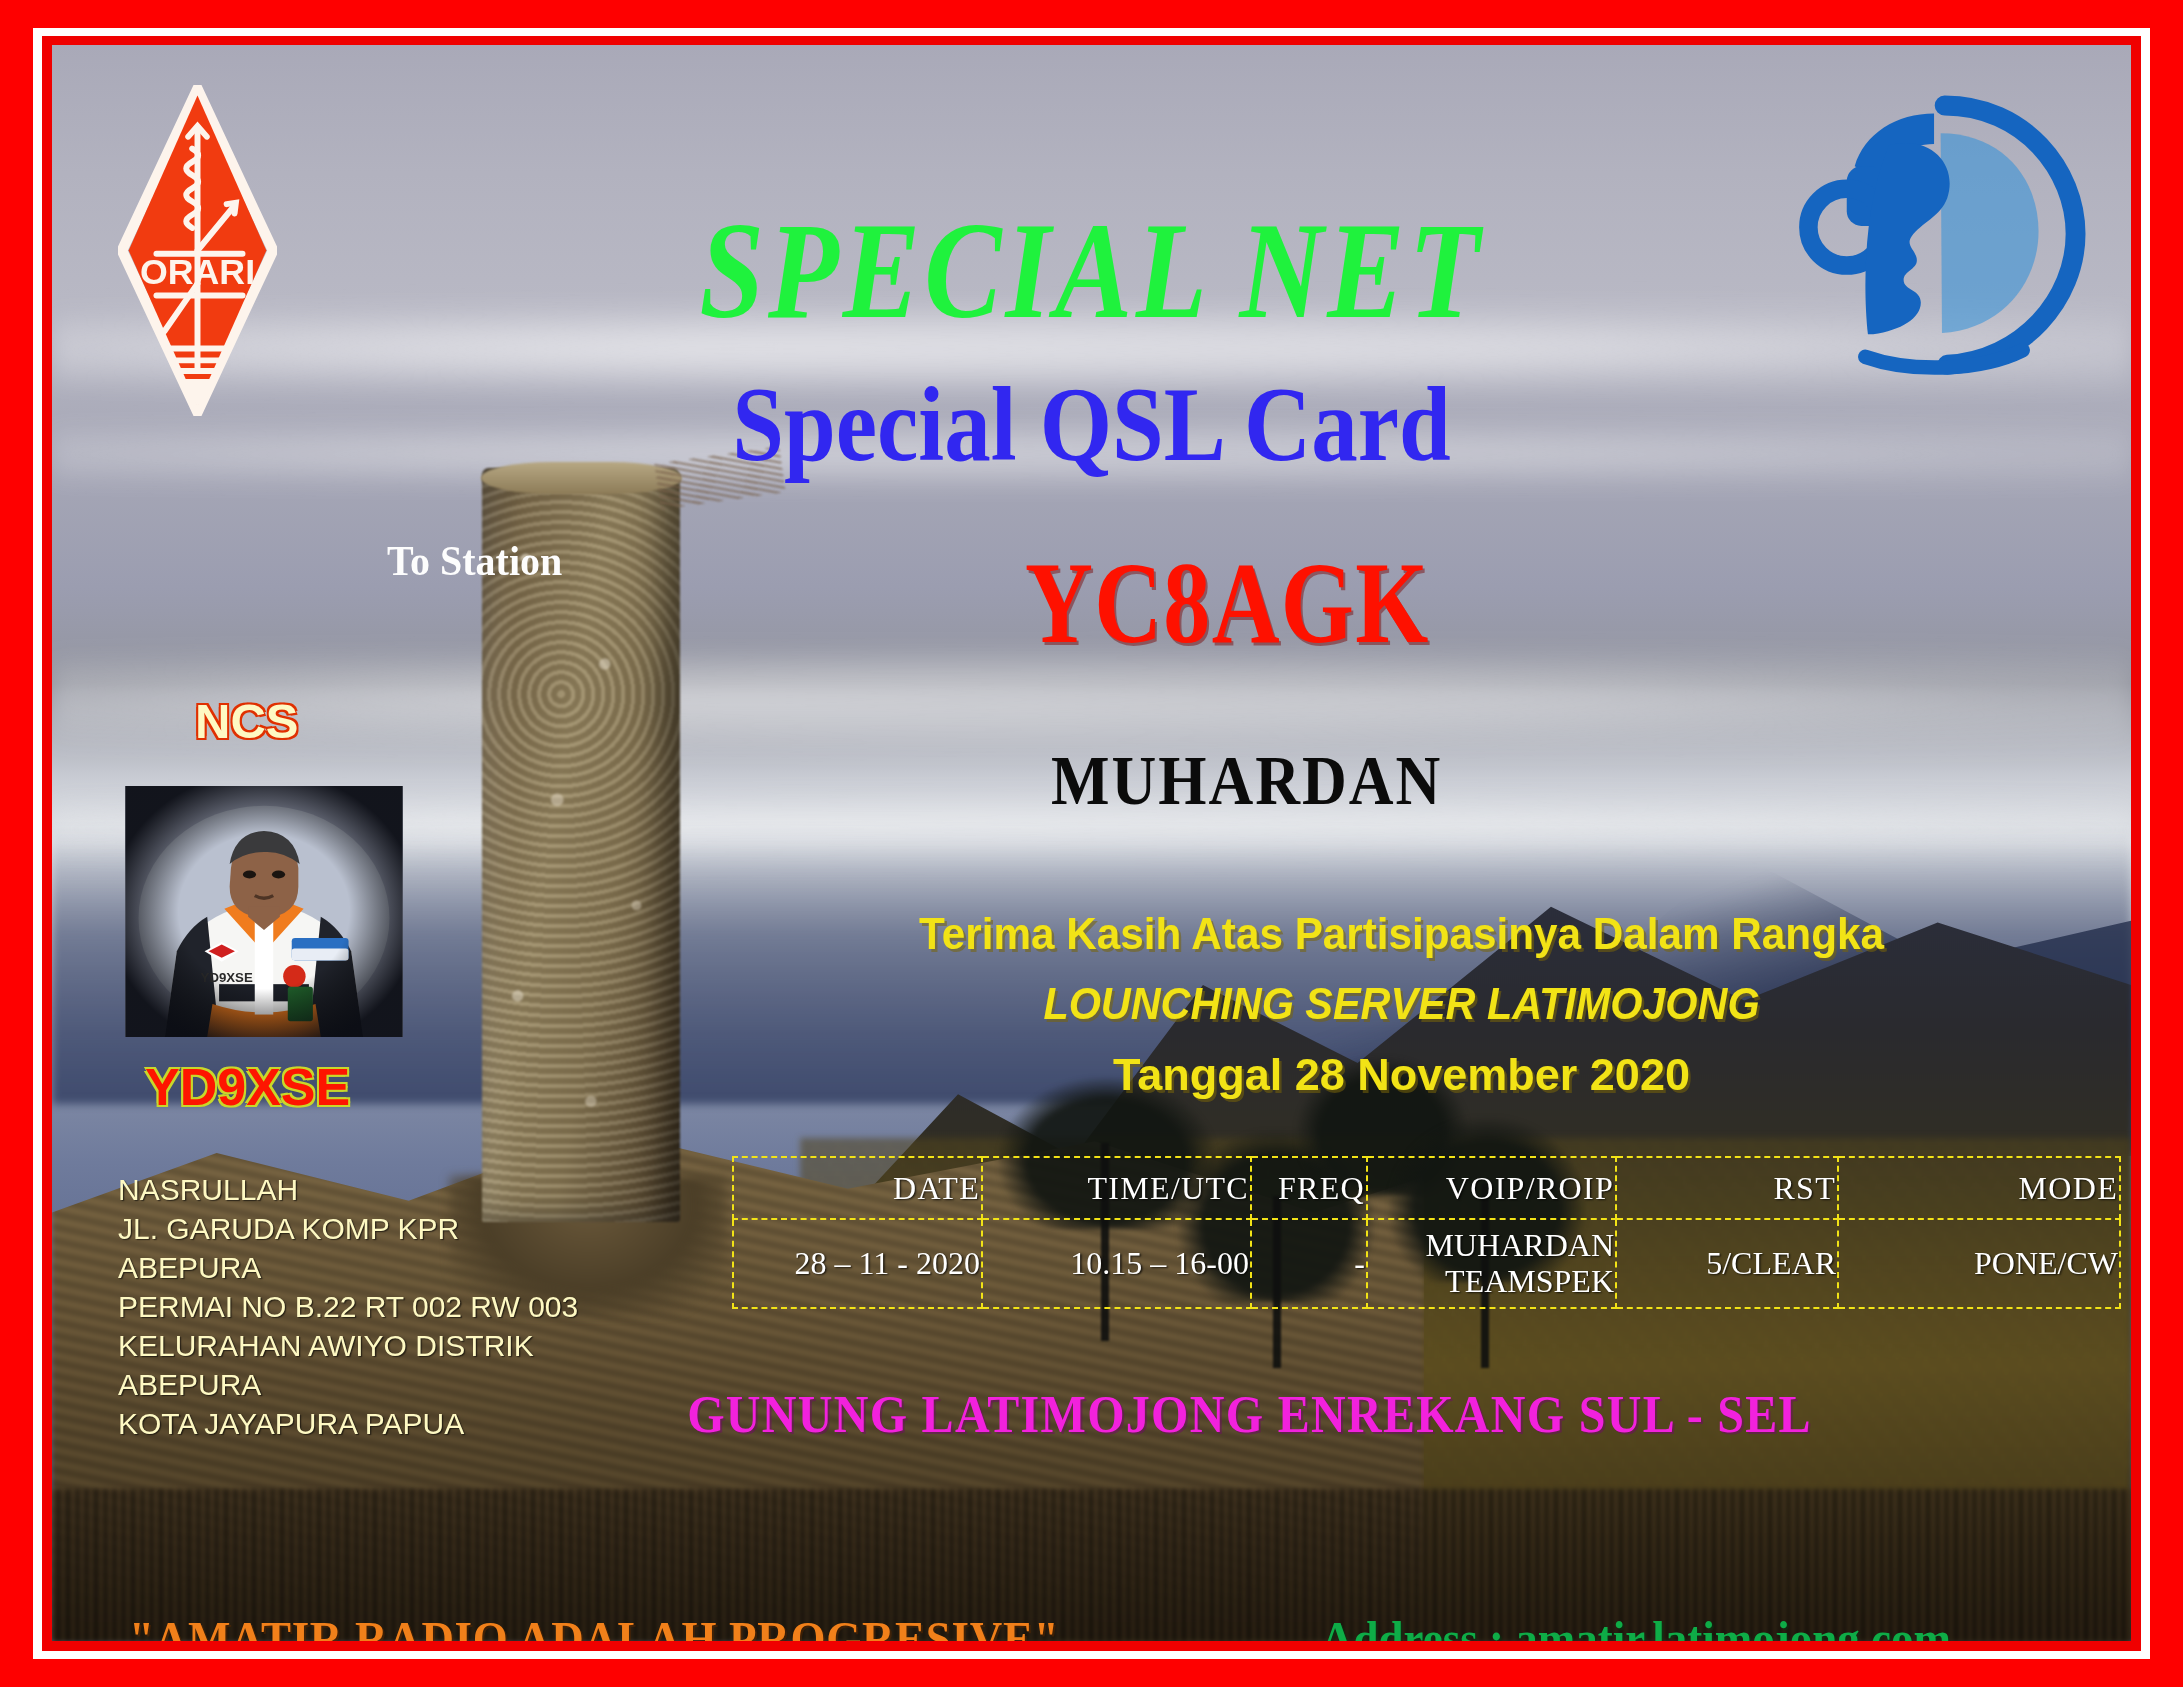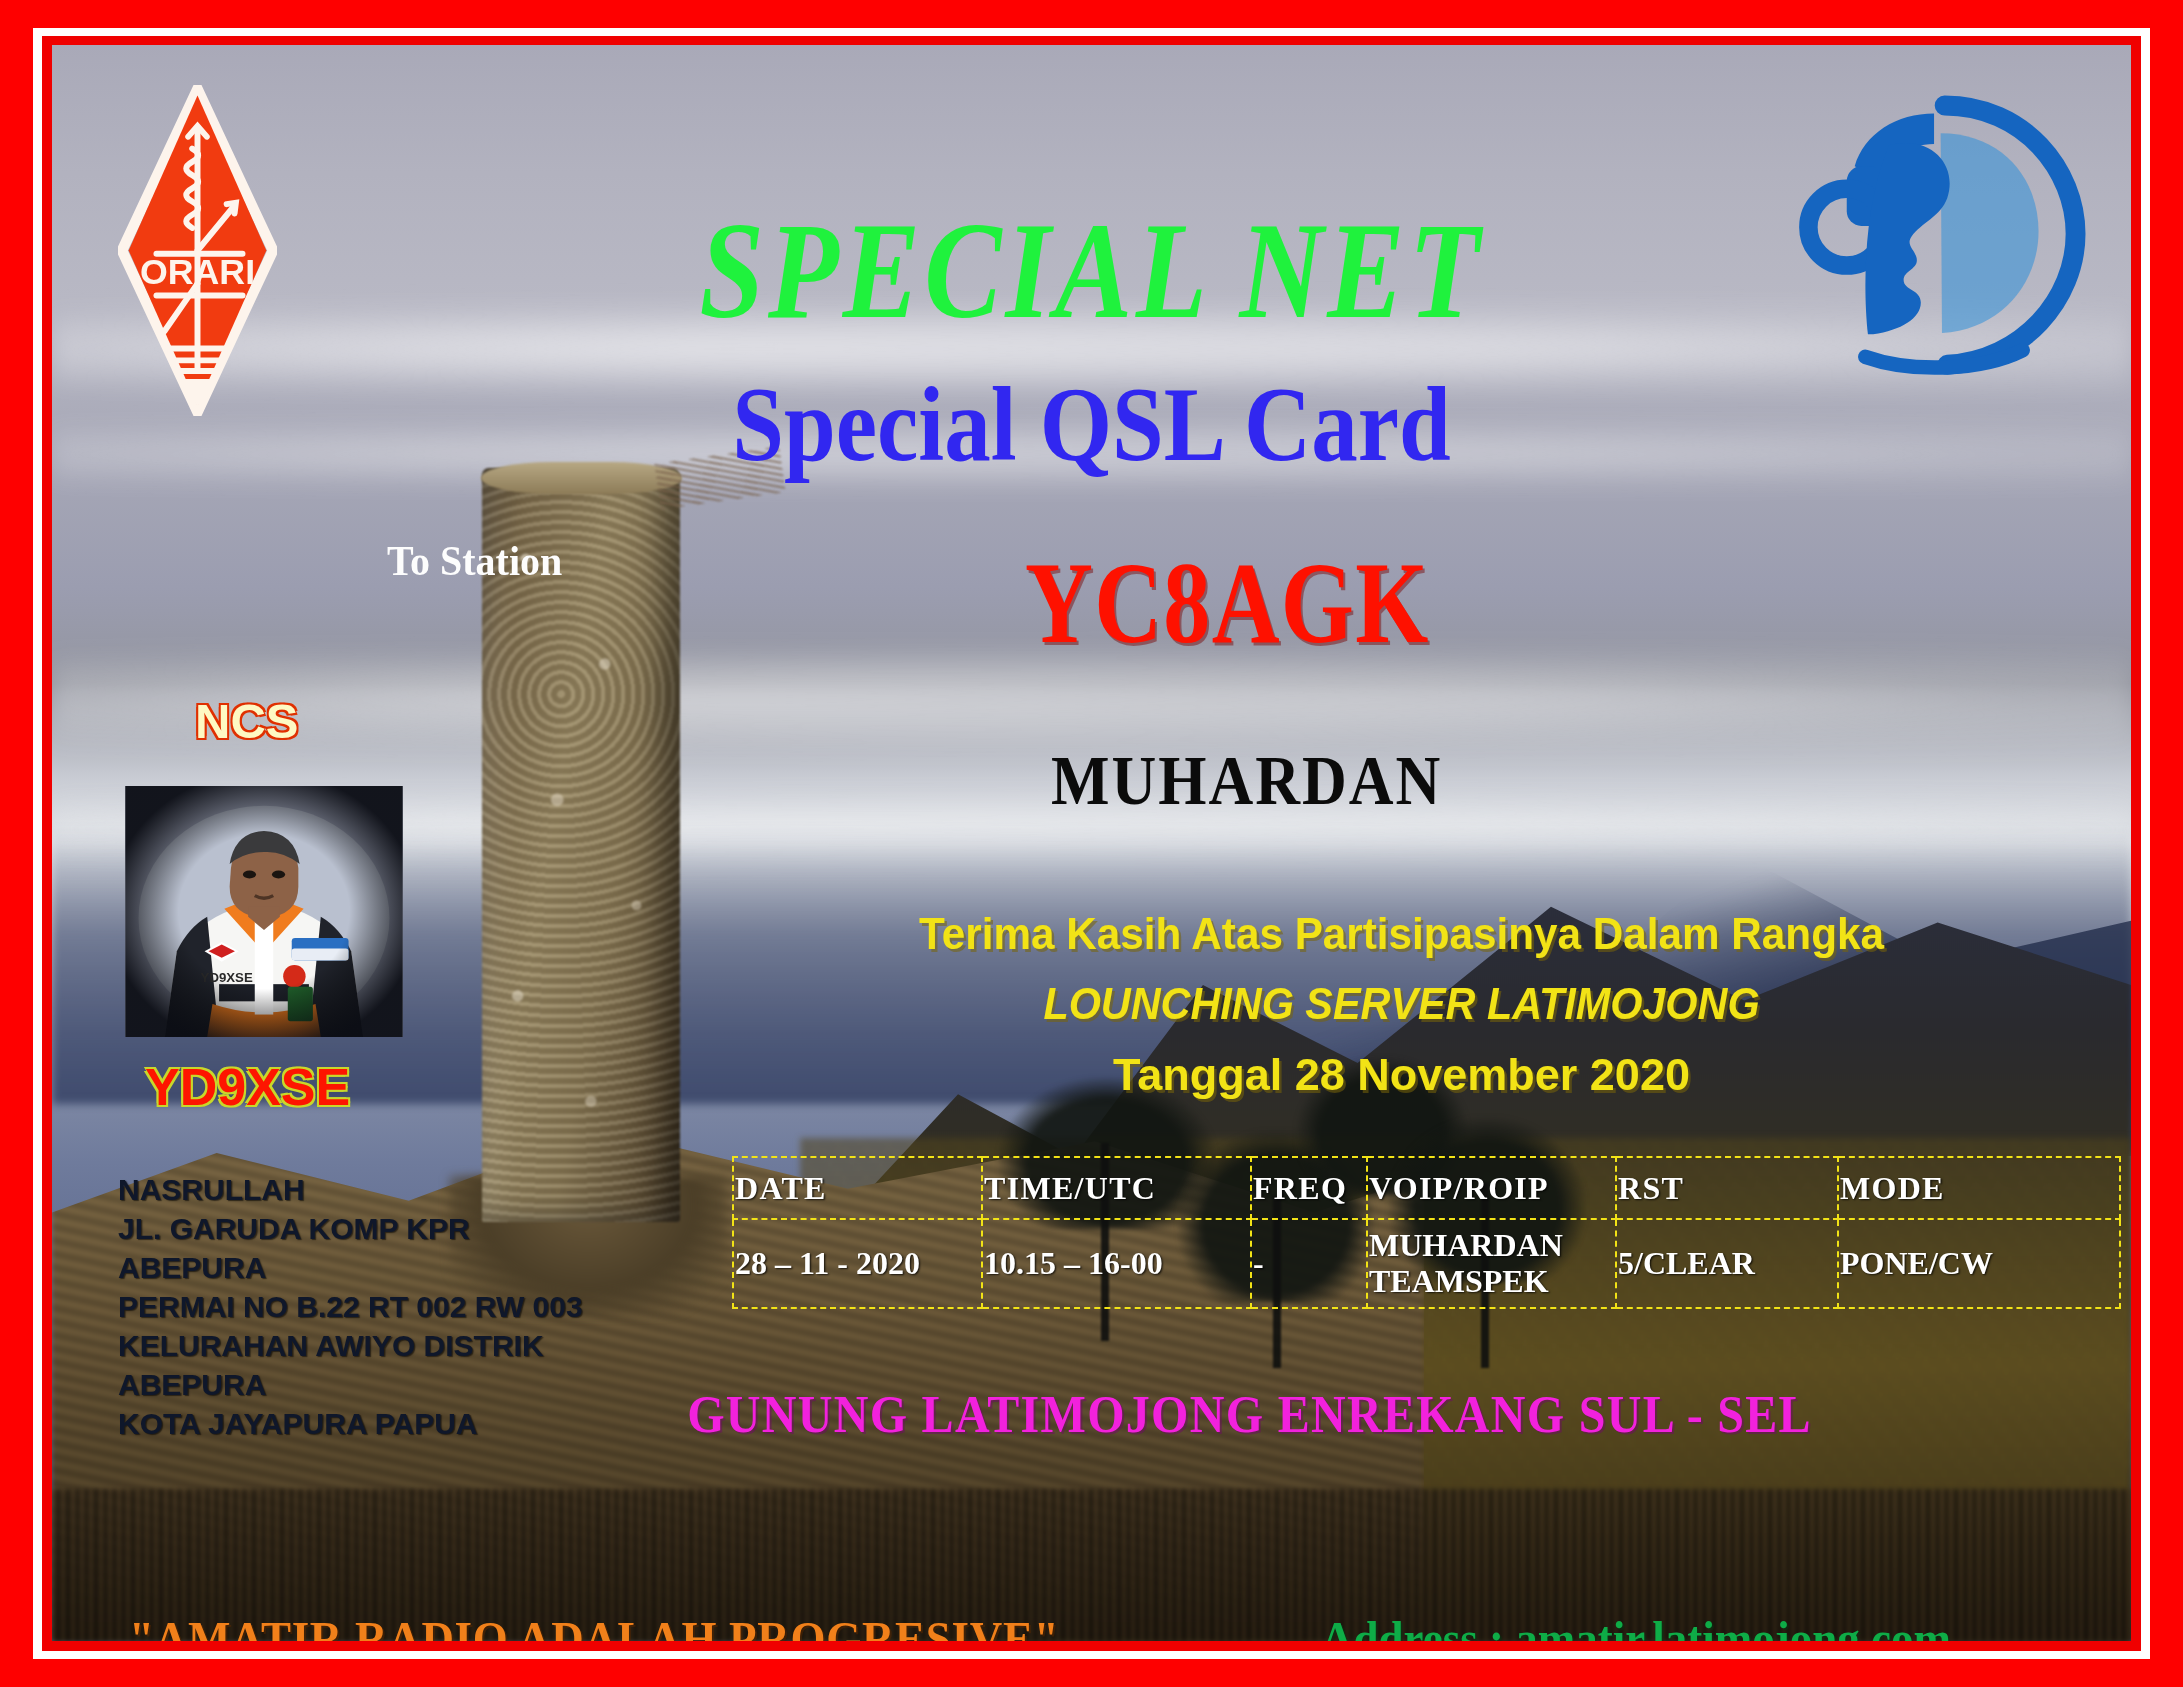--- a/index.html
+++ b/index.html
@@ -121,28 +121,28 @@
 
   #ncs{left:143px;top:648px;font-size:49px;font-weight:700;color:#fef9c3;
       font-family:"Liberation Sans",sans-serif;
       text-shadow:-2px -2px 0 #e03000,2px -2px 0 #e03000,-2px 2px 0 #e03000,2px 2px 0 #e03000;}
   #ncs-photo{position:absolute;left:73px;top:741px;width:278px;height:251px;}
   #yd9xse{left:93px;top:1012px;font-size:52px;font-weight:700;color:#fe1500;
       font-family:"Liberation Sans",sans-serif;
       text-shadow:-2px -2px 0 #c8d82a,2px -2px 0 #c8d82a,-2px 2px 0 #c8d82a,2px 2px 0 #c8d82a;}
 
   #addr{position:absolute;left:66px;top:1125px;width:543px;}
-  #addr div{font-family:"Liberation Sans",sans-serif;font-weight:700;font-size:30px;
-      color:#0f172a;line-height:1.30;text-shadow:1.3px 1.3px 1.3px rgba(0,0,0,.6);}
+  #addr div{font-family:"Liberation Sans",sans-serif;font-weight:400;font-size:30px;
+      color:#fef9c3;line-height:1.30;text-shadow:1.3px 1.3px 1.3px rgba(0,0,0,.6);}
 
   
   #qtable{position:absolute;left:680px;top:1111px;width:1363px;
       border-collapse:collapse;table-layout:fixed;}
-  #qtable td{border:2.6px dashed #f2e316;color:#ffffff;text-align:left;
-      font-family:"Liberation Serif",serif;font-weight:700;
+  #qtable td{border:2.6px dashed #f2e316;color:#ffffff;text-align:right;
+      font-family:"Liberation Serif",serif;font-weight:400;
       text-shadow:1.3px 1.3px 2px rgba(0,0,0,.75);}
   #qtable thead td{height:58px;font-size:32px;letter-spacing:1.3px;}
   #qtable tbody td{height:85px;font-size:32px;line-height:1.12;}
   .c-date{width:245px}.c-time{width:265px}.c-freq{width:112px}
   .c-voip{width:245px}.c-rst{width:218px}.c-mode{width:278px}
 
   #gunung{left:0;width:100%;text-align:center;top:1342px;font-size:48px;font-weight:700;
       color:#f221dd;font-family:"Liberation Serif",serif;letter-spacing:1.3px;
       transform:scaleY(1.08);text-shadow:2px 2px 0 rgba(110,10,100,.5);}
   .gwrap{position:absolute;left:503px;width:1389px;}

